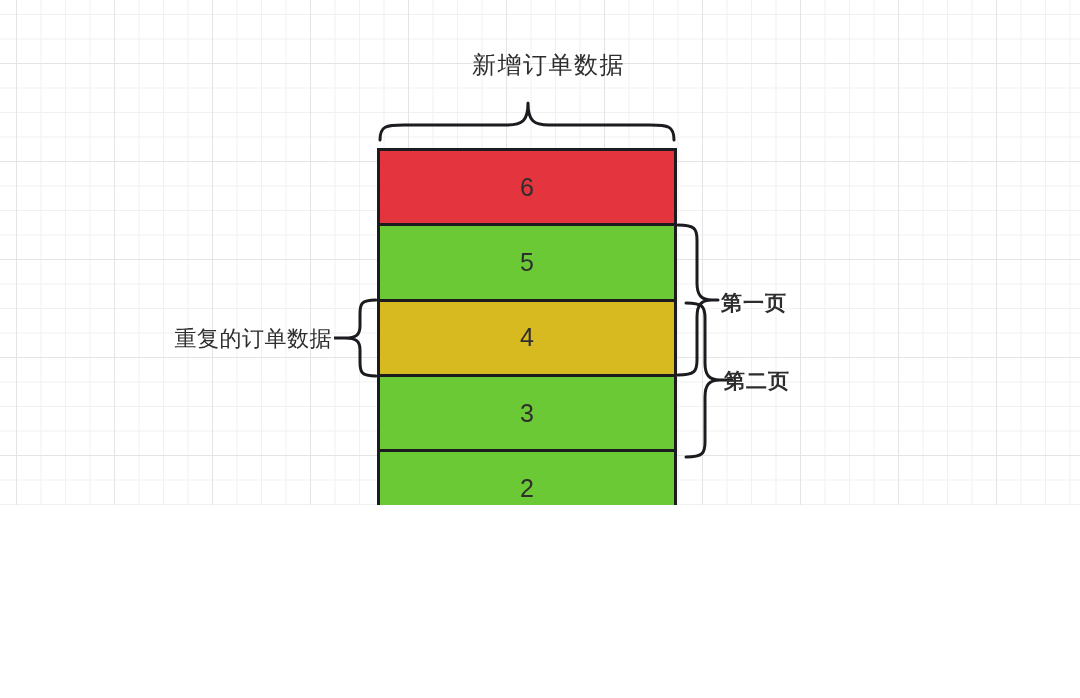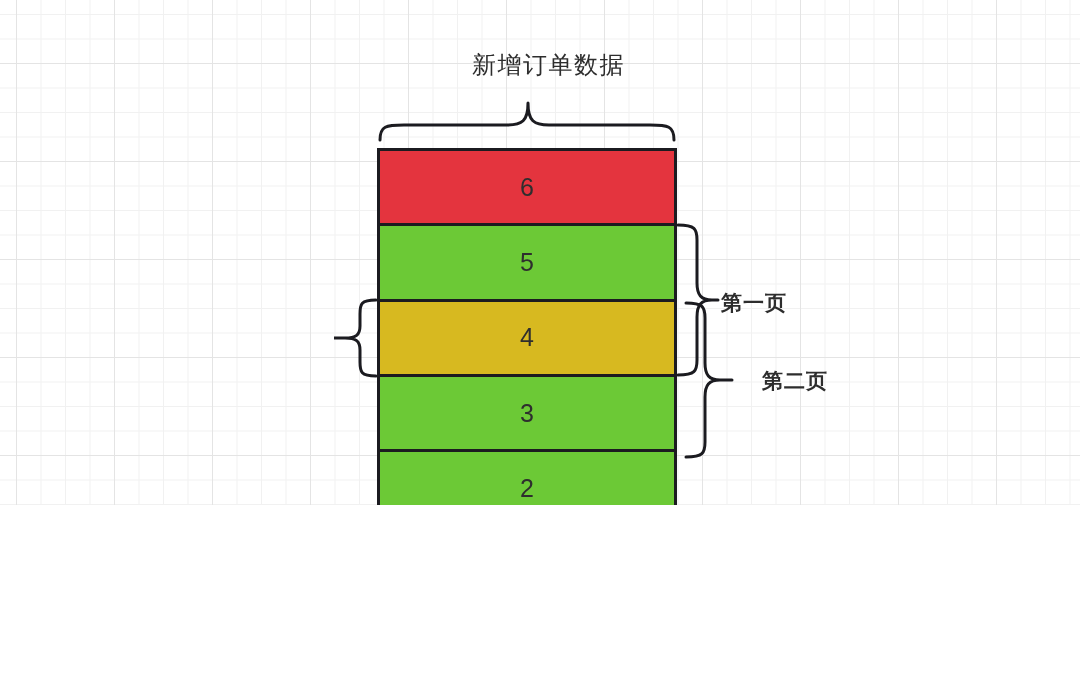--- a/index.html
+++ b/index.html
@@ -23,21 +23,21 @@
   .label{
     position:absolute;
     color:#2d2d2d;
     white-space:nowrap;
     line-height:1.1;
   }
   .top-label{left:472px;top:52px;font-size:24px;letter-spacing:1.5px;}
   .left-label{left:140px;top:327px;width:192px;text-align:right;font-size:22px;letter-spacing:0.5px;}
   .page-label{font-size:21px;letter-spacing:1px;font-weight:bold;}
   .page-label-1{left:721px;top:291px;}
-  .page-label-2{left:762px;top:369px;}
+  .page-label-2{left:724px;top:369px;}
 
   .brace{position:absolute;}
   .brace path{fill:none;stroke:#1b1b20;stroke-width:3;stroke-linecap:round;stroke-linejoin:round;}
   .brace-top{left:377px;top:99px;}
   .brace-left{left:334px;top:298px;}
   .brace-r1{left:676px;top:223px;}
   .brace-r2{left:684px;top:301px;}
 
   .stack{
     position:absolute;left:377px;top:148px;
@@ -73,20 +73,21 @@
 <body>
 
 <div class="canvas">
 
   <div class="label top-label">新增订单数据</div>
 
   <svg class="brace brace-top" width="300" height="44" viewBox="0 0 300 44">
     <path d="M3,41 C3,27 9,26 27,26 L130,26 C145,26 151,22 151,4 C151,22 157,26 172,26 L273,26 C291,26 297,27 297,41"></path>
   </svg>
 
+  <div class="label left-label">重复的订单数据</div>
 
   <svg class="brace brace-left" width="44" height="80" viewBox="0 0 44 80">
     <path d="M0,40 L11,40 M42,2 C27,2 26,6 26,16 L26,28 C26,37 22,40 11,40 C22,40 26,43 26,52 L26,64 C26,74 27,78 42,78"></path>
   </svg>
 
   <svg class="brace brace-r1" width="46" height="154" viewBox="0 0 46 154">
     <path d="M2,2 C19,2 21,6 21,17 L21,60 C21,72 25,77 36,77 L42,77 M36,77 C25,77 21,82 21,94 L21,137 C21,148 19,152 2,152"></path>
   </svg>
   <div class="label page-label page-label-1">第一页</div>
 

